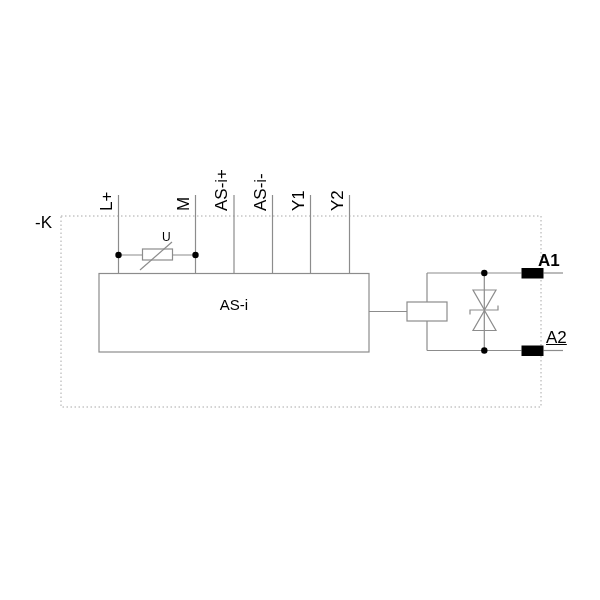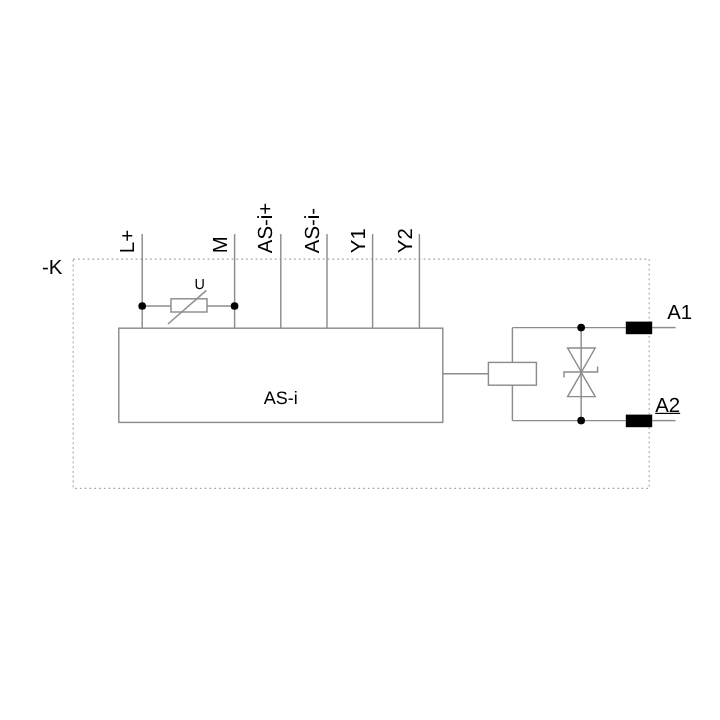--- a/index.html
+++ b/index.html
@@ -38,21 +38,20 @@
   }
   .lbl-block {
     position: absolute;
     left: 99px;
     top: 297px;
     width: 270px;
     text-align: center;
     font-size: 15px;
     line-height: 16px;
     color: #000000;
-    margin-top: 28px;
   }
 </style>
 </head>
 <body>
 
 <div id="canvas">
 
   <svg id="schematic-svg" width="600" height="600" viewBox="0 0 600 600">
 
     <rect x="61" y="216" width="480" height="191" fill="none" stroke="#a8a8a8" stroke-width="1" stroke-dasharray="1.5 2.5"></rect>
@@ -101,16 +100,16 @@
   <div class="lbl lbl-rot" style="left:174.5px; top:211px;">M</div>
   <div class="lbl lbl-rot" style="left:213px; top:211px;">AS-i+</div>
   <div class="lbl lbl-rot" style="left:251.5px; top:211px;">AS-i-</div>
   <div class="lbl lbl-rot" style="left:289.5px; top:211px;">Y1</div>
   <div class="lbl lbl-rot" style="left:328.5px; top:211px;">Y2</div>
 
   <div class="lbl lbl-u" style="left:162px; top:231px;">U</div>
 
   <div class="lbl-block">AS-i</div>
 
-  <div class="lbl" style="left:556px; top:252px;">A1</div>
+  <div class="lbl" style="left:538px; top:252px;font-weight:bold;">A1</div>
   <div class="lbl" style="left:546px; top:329px;text-decoration:underline;">A2</div>
 
 </div>
 
 </body></html>

